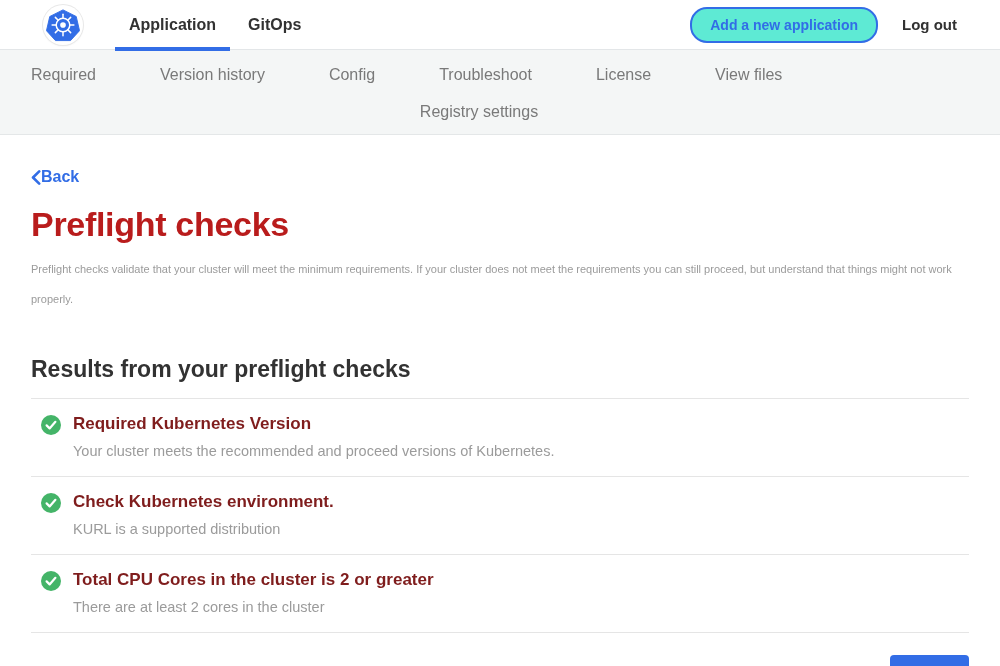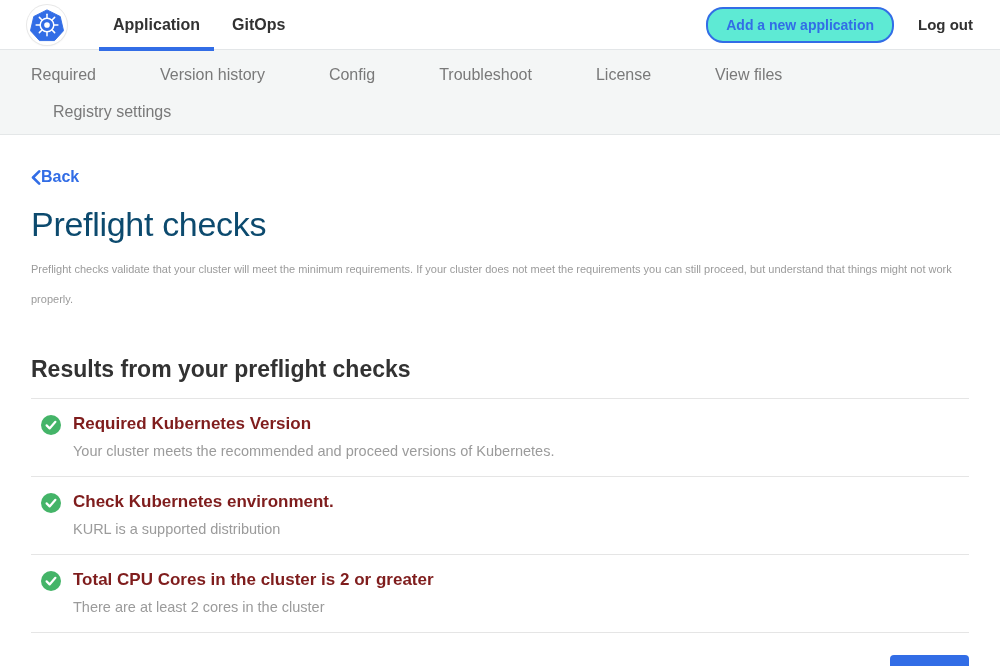--- a/index.html
+++ b/index.html
@@ -11,21 +11,21 @@
     width: 1000px;
     height: 666px;
     overflow: hidden;
   }
 
   
   .top-header {
     display: flex;
     align-items: center;
     height: 50px;
-    padding: 0 27px;
+    padding: 0 43px;
     background: #ffffff;
     border-bottom: 1px solid #e3e6e8;
   }
   .logo-wrap {
     width: 40px; height: 40px;
     border-radius: 50%;
     background: #ffffff;
     box-shadow: 0 0 0 1px #e8e8e8, 0 1px 2px rgba(0,0,0,.08);
     display: flex; align-items: center; justify-content: center;
   }
@@ -77,20 +77,21 @@
     display: flex;
     align-items: center;
     height: 44px;
     padding: 6px 31px 0 31px;
   }
   .subnav-row2 {
     display: flex;
     align-items: center;
     height: 40px;
     padding: 0 31px 4px 53px;
+    justify-content: center;
   }
   .subnav-item {
     font-size: 16px;
     color: #797979;
     margin-right: 64px;
     cursor: pointer;
     white-space: nowrap;
   }
 
   
@@ -100,23 +101,23 @@
     display: inline-flex;
     align-items: center;
     color: #326de6;
     font-size: 16px;
     font-weight: 700;
     cursor: pointer;
   }
   .page-title {
     margin-top: 16px;
     font-size: 34px;
-    font-weight: 400;
+    font-weight: 700;
     letter-spacing: -0.3px;
-    color: #0c4a6e;
+    color: #b91c1c;
   }
   .page-desc {
     margin-top: 10px;
     font-size: 11px;
     line-height: 30px;
     color: #9b9b9b;
     max-width: 945px;
   }
   .results-heading {
     margin-top: 42px;

